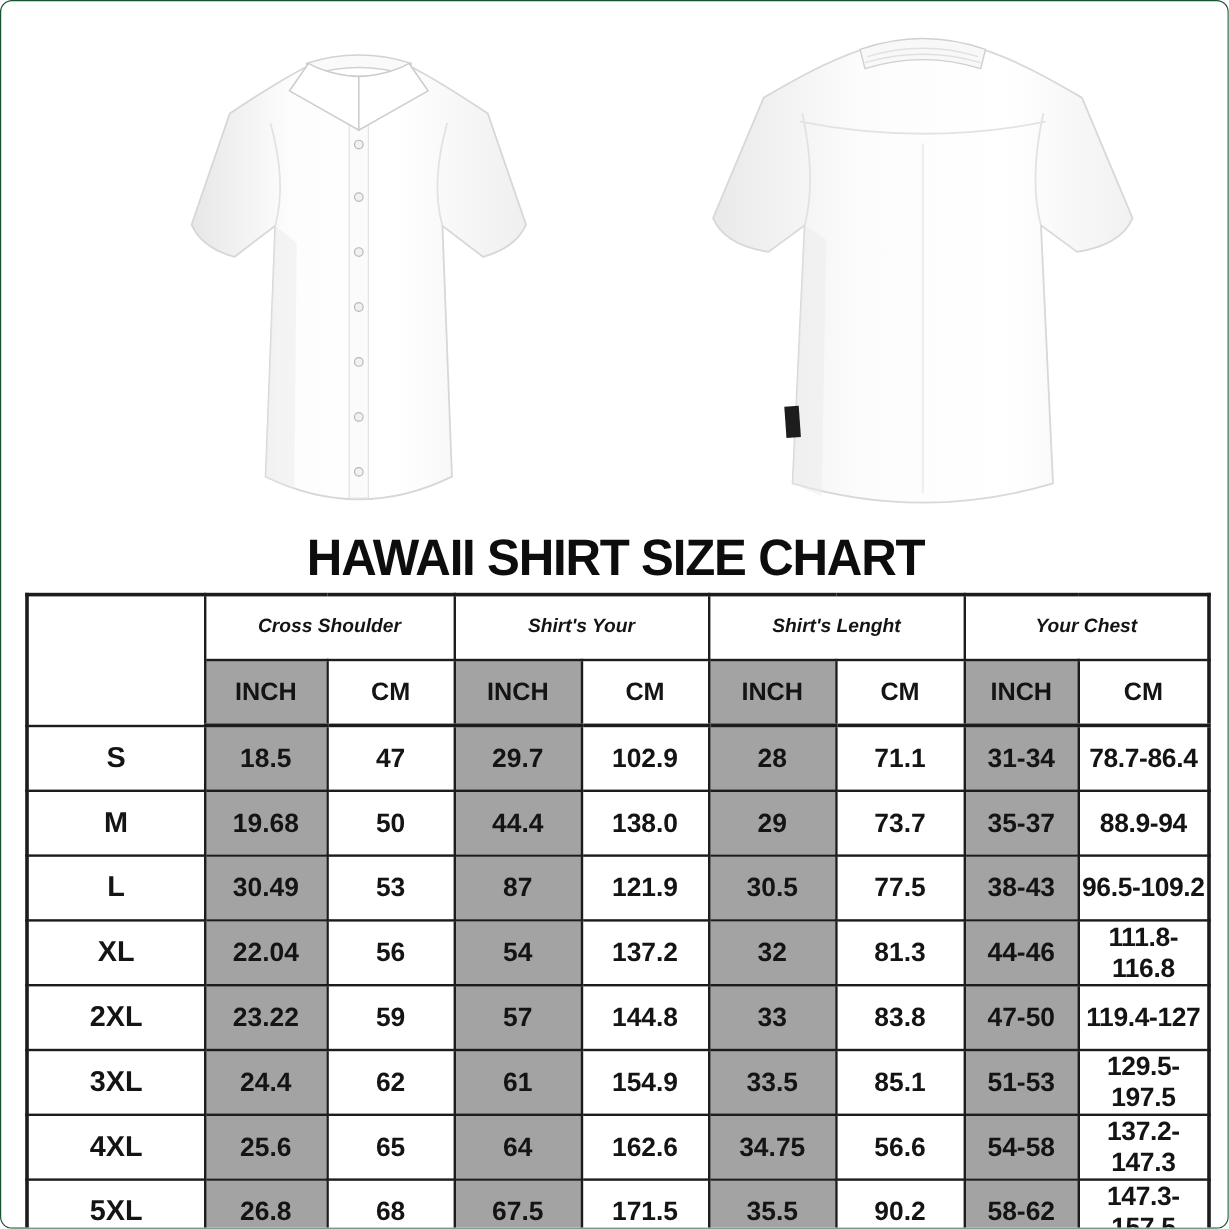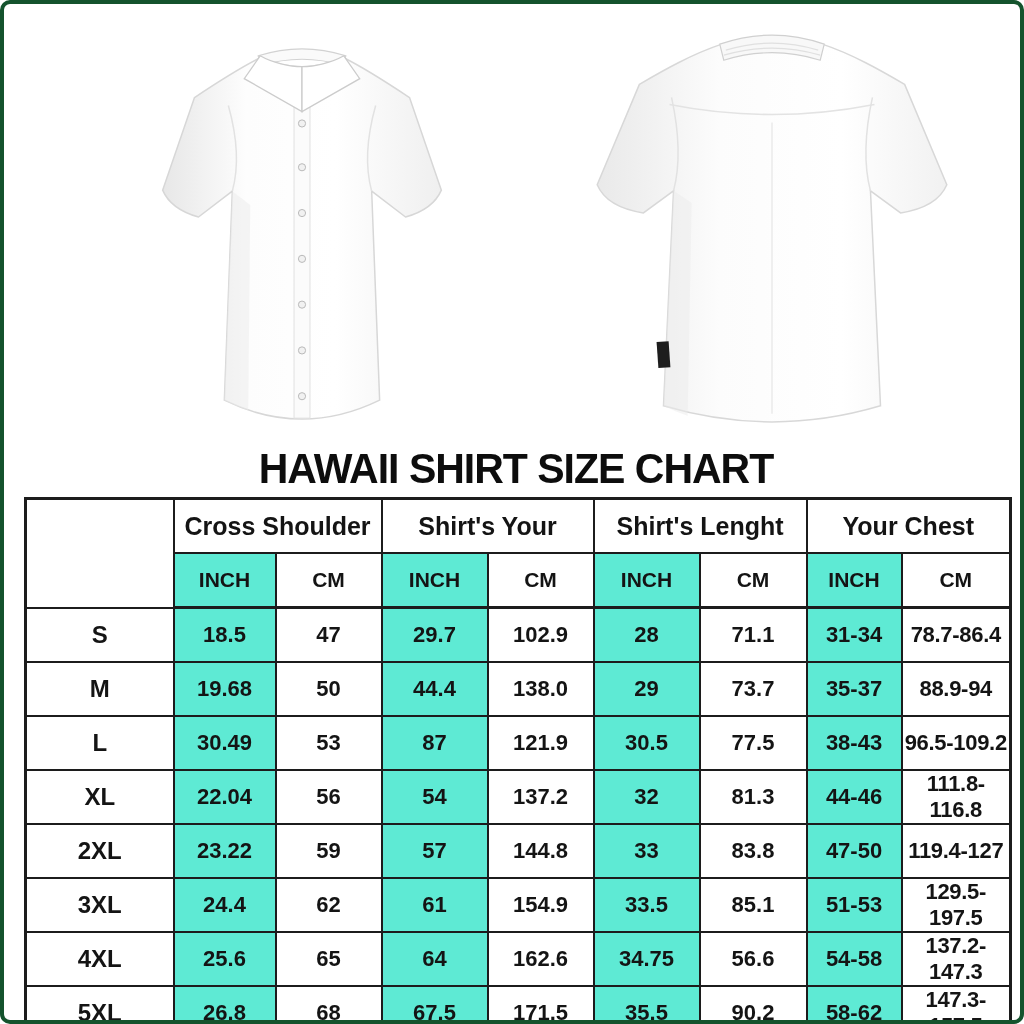--- a/index.html
+++ b/index.html
@@ -1,42 +1,42 @@
 <!DOCTYPE html>
 <html><head>
 <meta charset="utf-8">
 <style>
   html,body{margin:0;padding:0;background:#ffffff;}
   .page{
     position:relative;width:1024px;height:1024px;background:#ffffff;
     font-family:"Liberation Sans", sans-serif;color:#141414;overflow:hidden;
-    border:4px solid #14532d;border-radius:10px;box-sizing:border-box;
+    border:1px solid #14532d;border-radius:10px;box-sizing:border-box;
   }
   .shirts{position:absolute;left:0;top:0;width:1024px;height:440px;}
   .shirt-front{position:absolute;left:126px;top:2px;width:344px;height:438px;}
   .shirt-back{position:absolute;left:546px;top:8px;width:444px;height:432px;}
   .title{
     position:absolute;left:0;top:440px;width:1024px;height:50px;
     text-align:center;font-size:41px;font-weight:900;letter-spacing:-1px;
     color:#0d0d0d;line-height:48px;transform:scaleY(1.04);
   }
   table.size-chart{
     position:absolute;left:20px;top:493px;width:985px;height:519px;
     border-collapse:collapse;table-layout:fixed;background:#ffffff;
   }
   table.size-chart td,table.size-chart th{
     border:2px solid #1c1c1c;text-align:center;vertical-align:middle;
     padding:0;font-weight:bold;color:#141414;overflow:hidden;
   }
   table.size-chart{border:3px solid #1c1c1c;}
-  tr.group-row td{font-size:25px;height:52px;}
+  tr.group-row td{font-size:16px;height:52px;font-style:italic;}
   tr.unit-row td{font-size:21px;height:52px;border-bottom-width:3px;}
   tr.data-row td{font-size:22px;height:52px;}
   tr.data-row td.size-cell{font-size:24px;}
-  td.hl{background:#5eead4;margin-top:18px;}
+  td.hl{background:#a3a3a3;margin-top:18px;}
   td.small-cm{font-size:16.5px;letter-spacing:-0.3px;margin-top:21px;}
   td.corner{border-bottom-width:2px;}
 </style>
 </head>
 <body>
 
 <div class="page">
 
   <div class="shirts">
 

